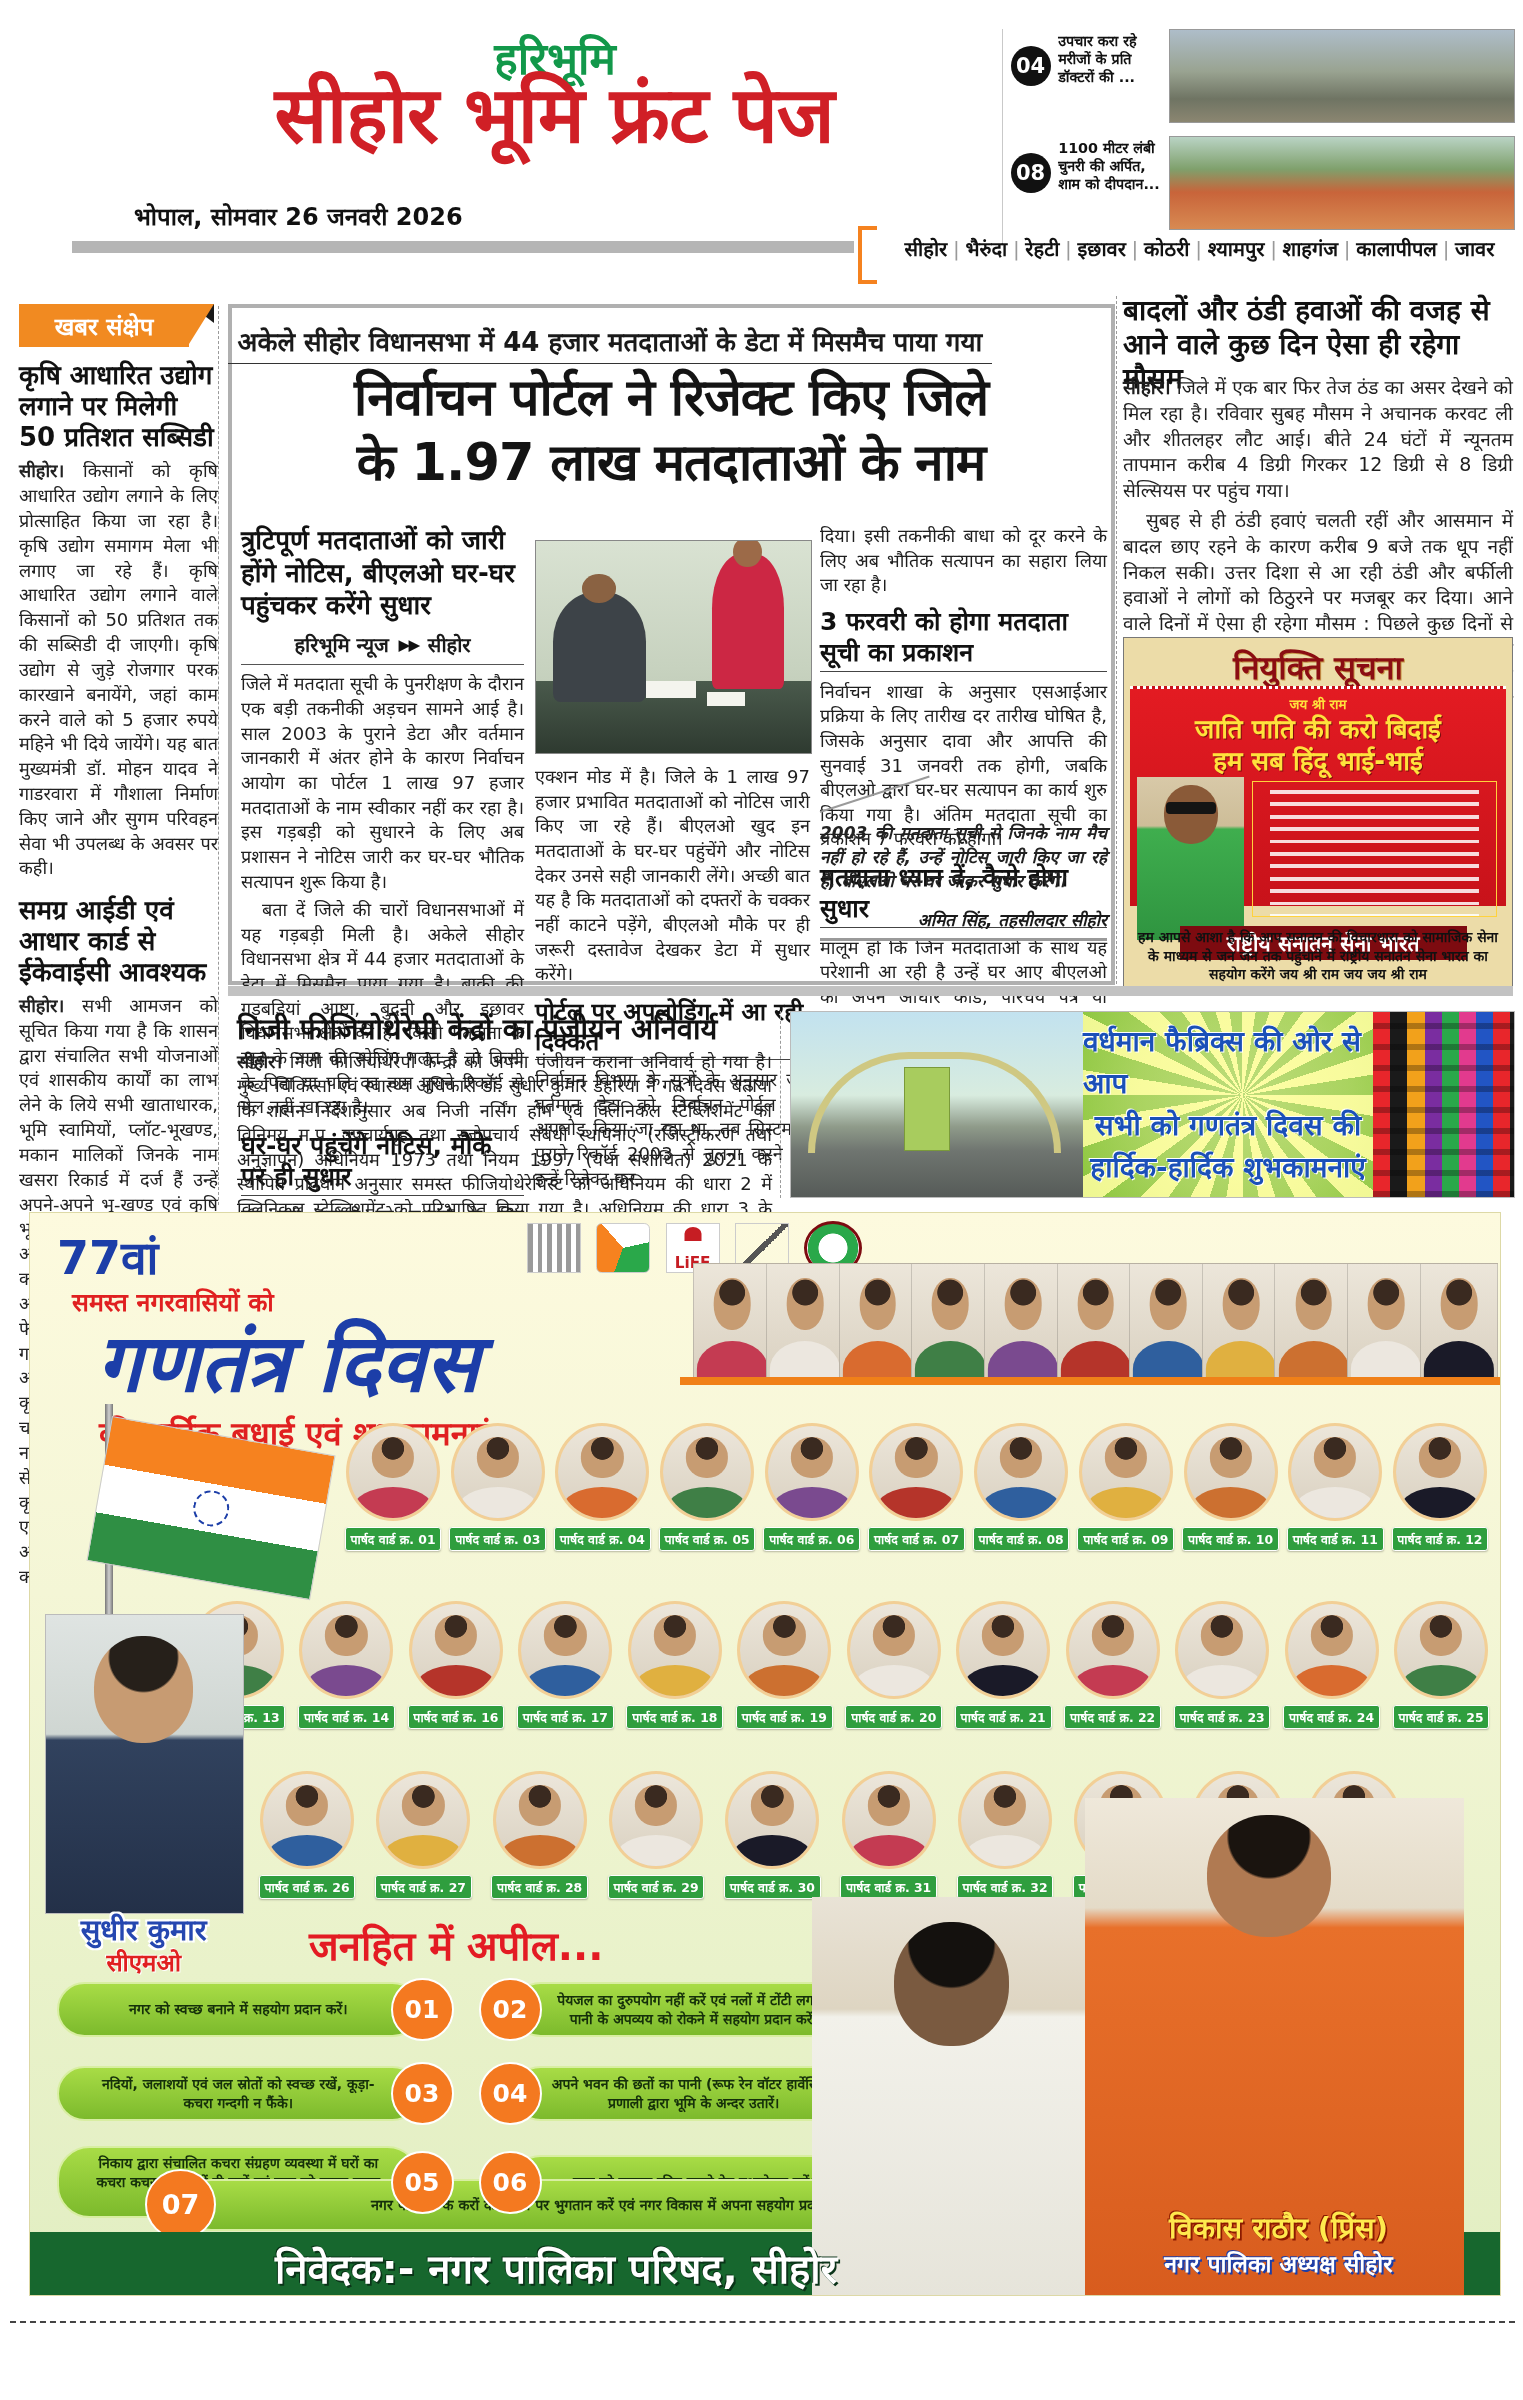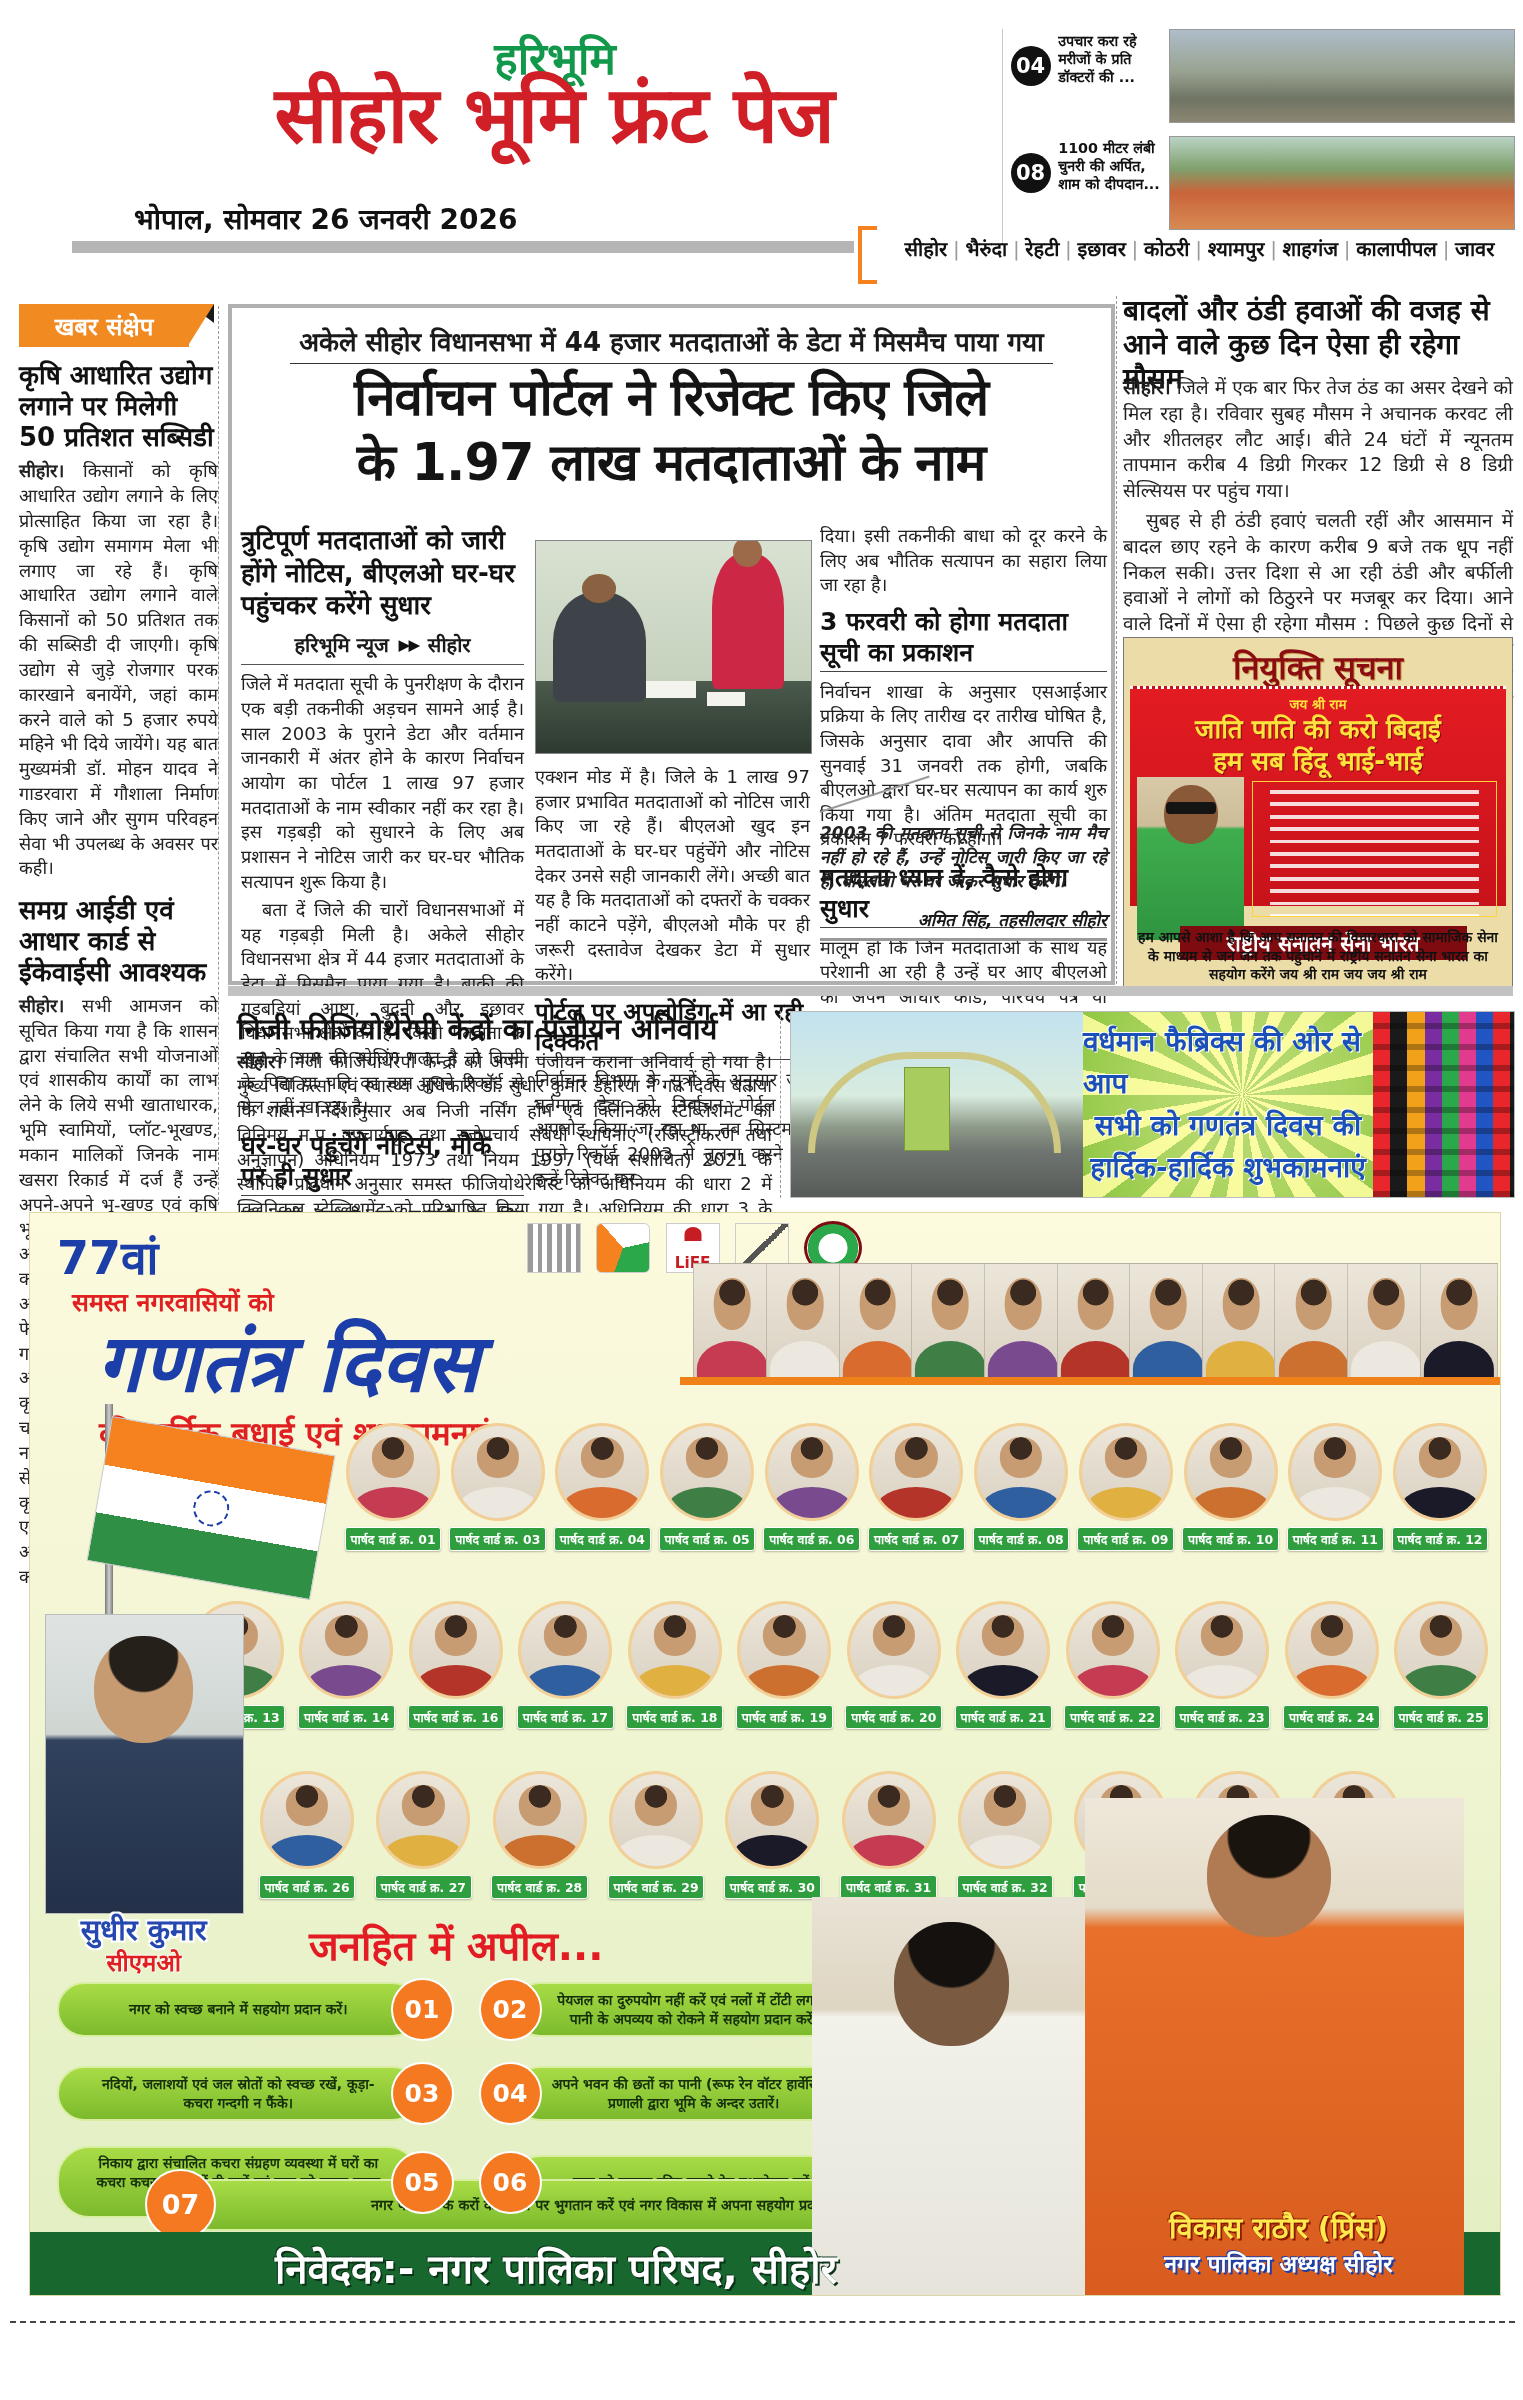--- a/index.html
+++ b/index.html
@@ -2,21 +2,21 @@
 <html><head>
 <meta charset="utf-8">
 <style>
   html,body{margin:0;padding:0;}
   body{width:1524px;height:2400px;position:relative;background:#ffffff;
        font-family:"DejaVu Sans","Liberation Sans",sans-serif;color:#1a1a1a;}
   .abs{position:absolute;}
   
   .brand{left:96px;top:27px;width:918px;text-align:center;font-size:44px;font-weight:bold;color:#12984a;}
   .mast-title{left:57px;top:59px;width:994px;text-align:center;font-size:78px;font-weight:bold;color:#d01f26;letter-spacing:-1px;}
-  .dateline{left:134px;top:199px;font-size:28px;font-weight:bold;color:#111;}
+  .dateline{left:134px;top:199px;font-size:24px;font-weight:bold;color:#111;}
   .teaser-col{left:1002px;top:29px;width:510px;border-left:1.9px solid #c9c9c9;padding-left:7.6px;}
   .teaser{display:flex;align-items:flex-start;margin-bottom:13.4px;}
   .t-num{width:40px;height:40px;border-radius:50%;background:#111;color:#fff;font-size:21px;font-weight:bold;
          display:flex;align-items:center;justify-content:center;flex:0 0 40px;margin-top:17px;}
   .t-txt{width:103px;margin:3.8px 7.6px 0 7.6px;font-size:14.3px;font-weight:bold;line-height:1.25;color:#111;}
   .t-photo{width:344px;height:92px;border:1px solid #999;flex:0 0 344px;}
   .t-photo.ph1{background:linear-gradient(180deg,#aebdc9 0%,#99a391 45%,#6f7463 75%,#8b8671 100%);}
   .t-photo.ph2{background:linear-gradient(180deg,#b9d3c4 0%,#7fa06c 35%,#c8643a 60%,#d88a52 100%);}
   .gray-bar{left:72px;top:241px;width:782px;height:11.5px;background:#b5b5b5;}
   .orange-bracket{left:858px;top:226px;width:15.3px;height:50px;border-left:4.8px solid #f5821f;border-top:4.8px solid #f5821f;border-bottom:4.8px solid #f5821f;}
@@ -27,21 +27,21 @@
   .briefs-head{position:relative;background:#f18a21;color:#fff;font-size:24px;font-weight:bold;text-align:center;
                width:170px;padding:4.8px 0;}
   .briefs-head::after{content:"";position:absolute;right:-25px;top:0;border-left:25px solid #f18a21;border-bottom:40px solid transparent;}
   .briefs-head::before{content:"";position:absolute;right:-25px;top:0;width:0;height:0;border-top:19px solid #1a1a1a;border-left:25px solid transparent;}
   .brief{margin-top:13.4px;}
   .b-head{margin:0 0 5.7px 0;font-size:26px;line-height:1.2;font-weight:bold;color:#111;}
   .b-body{margin:0;font-size:18px;line-height:1.38;text-align:justify;color:#222;}
   .v-dash{border-left:1.9px dashed #9a9a9a;}
   
   .lead-box{left:228px;top:304px;width:887px;height:681px;border:4.8px solid #b0b0b0;box-sizing:border-box;background:#fff;}
-  .kicker-wrap{left:228px;top:323px;width:887px;text-align:center;}
+  .kicker-wrap{left:228px;top:323px;width:887px;text-align:left;}
   .kicker{display:inline-block;font-size:26px;font-weight:bold;border-bottom:1.9px solid #333;padding:0 9.6px 3.8px 9.6px;}
   .headline{left:239px;top:365px;width:864px;text-align:center;font-size:51px;font-weight:bold;line-height:1.28;color:#141414;letter-spacing:-1px;}
   .col{font-size:18px;line-height:1.37;text-align:justify;color:#1e1e1e;}
   .subhead{font-size:26px;font-weight:bold;line-height:1.25;color:#111;}
   .subhead.u{border-bottom:1.9px solid #444;display:inline-block;padding-bottom:2.9px;}
   .byline{display:flex;align-items:center;justify-content:center;gap:9.6px;font-size:20px;font-weight:bold;
           border-bottom:1.9px solid #555;padding-bottom:5.7px;margin:9.6px 0 7.6px 0;}
   .byline .arr{color:#111;font-size:15.3px;letter-spacing:-1.9px;}
   .news-photo{left:535px;top:540px;width:275px;height:212px;border:1px solid #888;overflow:hidden;background:#cfd8c8;}
   .np-wall{position:absolute;inset:0;background:linear-gradient(180deg,#d9e2d2 0%,#c7d2bf 60%,#b9c4b0 100%);}

